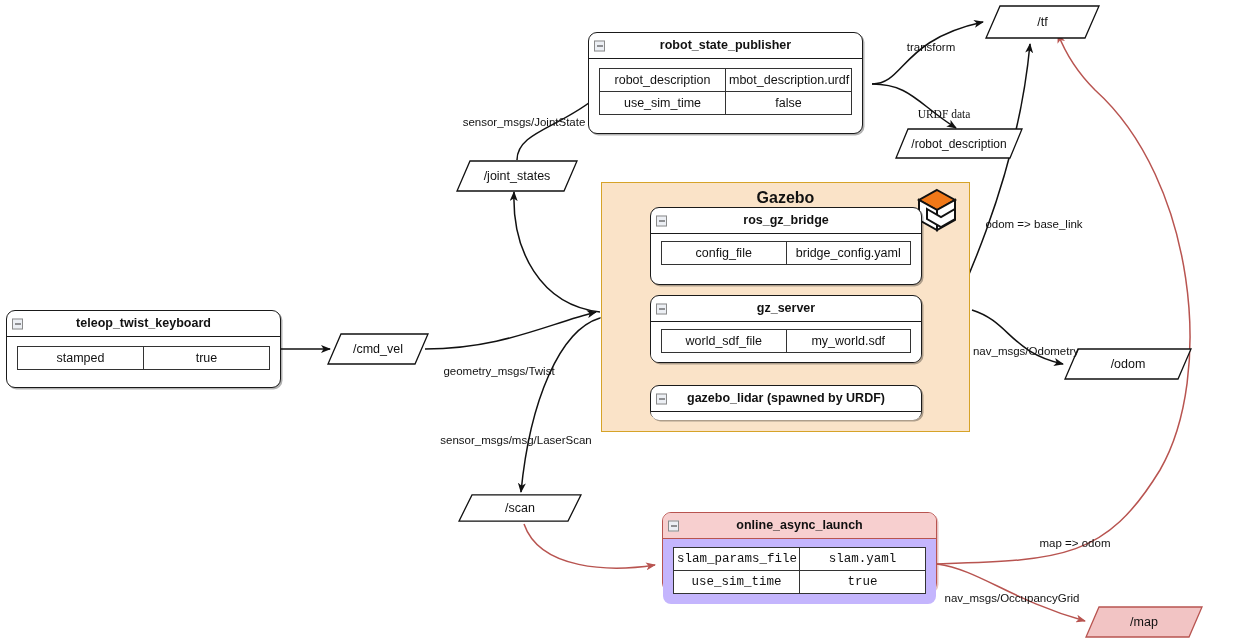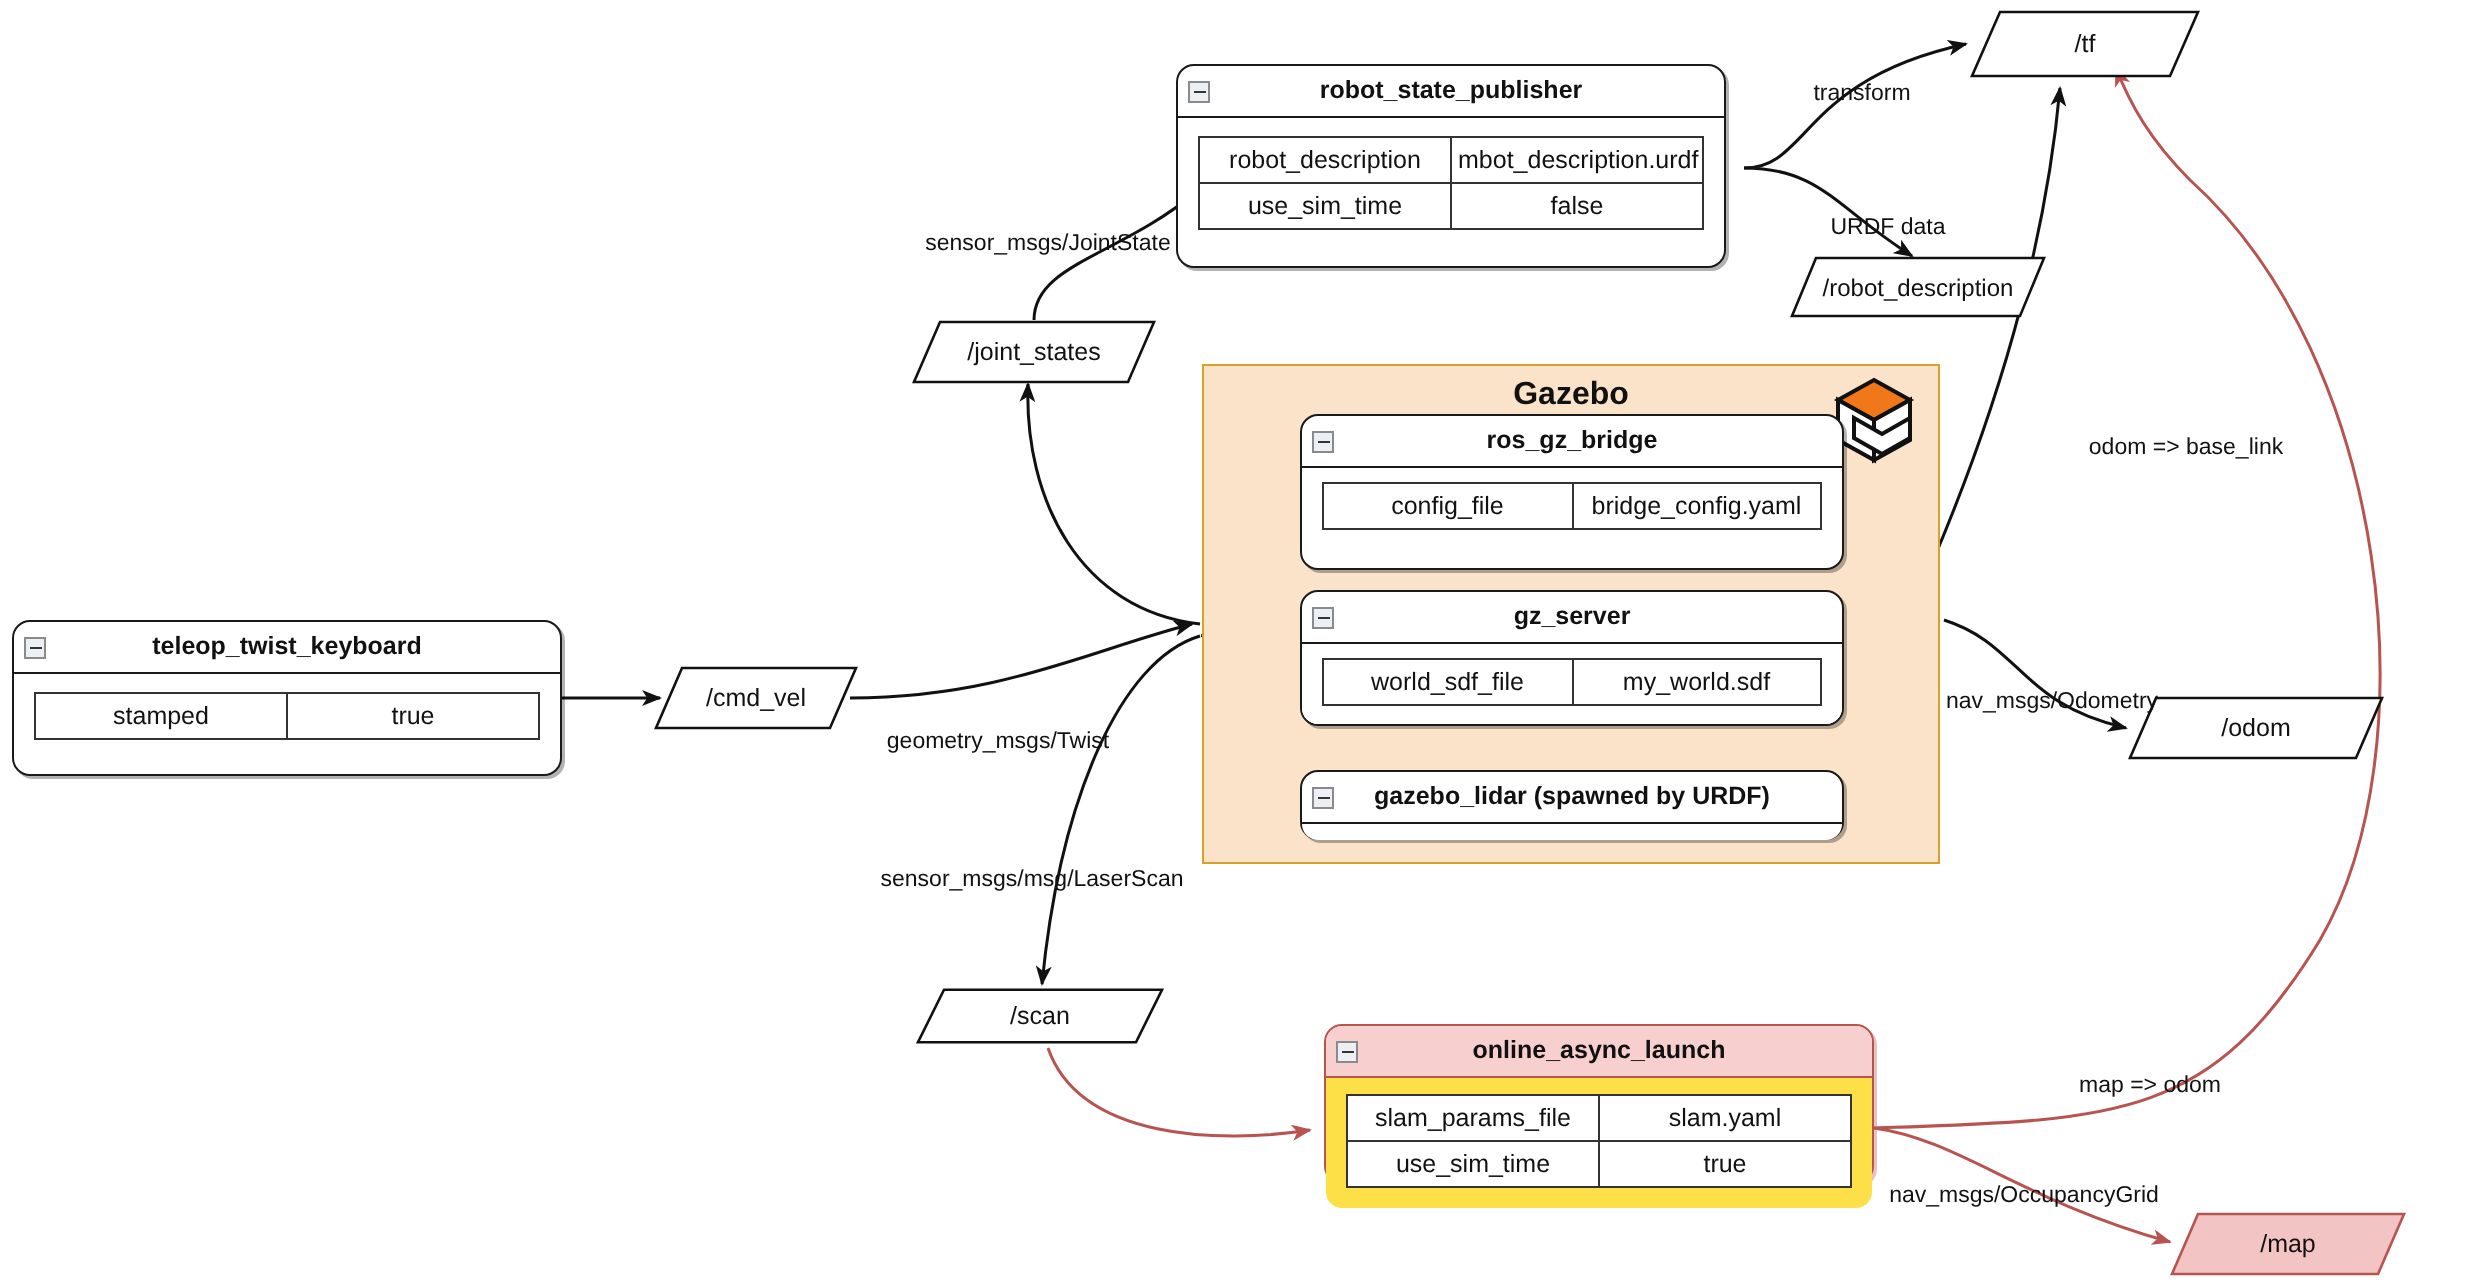--- a/index.html
+++ b/index.html
@@ -74,21 +74,21 @@
     top: 4px;
     width: 6px;
     height: 1.4px;
     background: #333333;
   }
   .node-body {
     padding: 9px 10px 11px 10px;
     background: #ffffff;
     border-radius: 0 0 8px 8px;
   }
-  .node.red .node-body { background: #fde047; }
+  .node.red .node-body { background: #c4b5fd; font-family: Liberation Mono, monospace; }
   .ptable {
     width: 100%;
     border-collapse: collapse;
     table-layout: fixed;
   }
   .ptable td {
     border: 1px solid #333333;
     text-align: center;
     font-size: 12.5px;
     color: #111111;
@@ -363,29 +363,29 @@
 
   <div class="topic" style="left:1085px; top:606px; width:118px; height:32px;">
     <svg class="shape" viewBox="0 0 118 32" preserveAspectRatio="none">
       <polygon points="14,1 117,1 104,31 1,31" fill="#f2c4c4" stroke="#b85450" stroke-width="1.3" vector-effect="non-scaling-stroke"></polygon>
     </svg>
     <div class="topic-label">/map</div>
   </div>
 
   <div class="edge-label centered" style="left:931px; top:41px;">transform</div>
 
-  <div class="edge-label centered" style="left:944px; top:108px;">URDF data</div>
+  <div class="edge-label centered" style="left:944px; top:108px;font-family:Liberation Serif, serif;">URDF data</div>
 
   <div class="edge-label centered" style="left:524px; top:116px;">sensor_msgs/JointState</div>
 
   <div class="edge-label centered" style="left:499px; top:325px;margin-top:40px;">geometry_msgs/Twist</div>
 
   <div class="edge-label centered" style="left:516px; top:434px;">sensor_msgs/msg/LaserScan</div>
 
-  <div class="edge-label centered" style="left:1093px; top:218px;">odom =&gt; base_link</div>
+  <div class="edge-label centered" style="left:1034px; top:218px;">odom =&gt; base_link</div>
 
   <div class="edge-label centered" style="left:1026px; top:345px;">nav_msgs/Odometry</div>
 
   <div class="edge-label centered" style="left:1075px; top:537px;">map =&gt; odom</div>
 
   <div class="edge-label centered" style="left:1012px; top:592px;">nav_msgs/OccupancyGrid</div>
 
 </div>
 
 </body></html>

